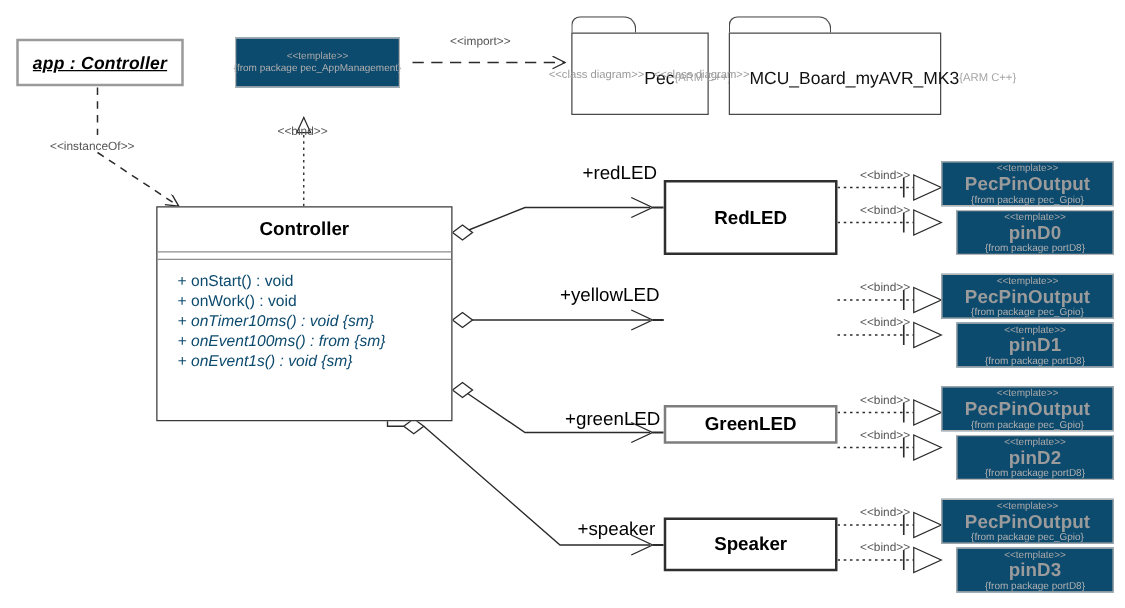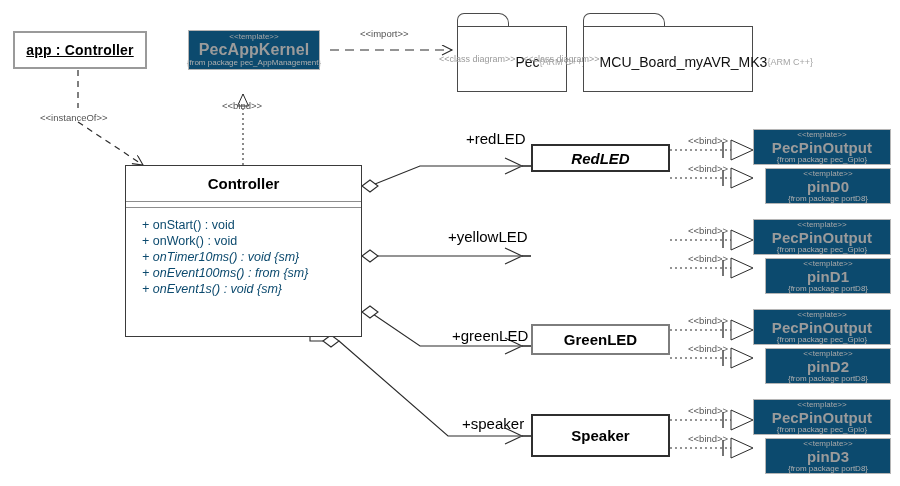--- a/index.html
+++ b/index.html
@@ -23,20 +23,21 @@
     background:#ffffff;
     display:flex;
     flex-direction:column;
     align-items:center;
     justify-content:center;
   }
 
   
   .obj-box{
     border:2px solid #9a9a9a;
+    font-style:italic;
   }
   .obj-label{
     font-size:14px;
     font-weight:bold;
     color:#000;
     text-decoration:underline;
     letter-spacing:.2px;
     white-space:nowrap;
   }
 
@@ -299,21 +300,20 @@
       <path d="M731,438 L753,448 L731,458 z" fill="#ffffff" stroke="#2b2b2b" stroke-width="1"></path>
     </g>
   </svg>
 
   <div class="box obj-box" style="left:13px;top:31px;width:134px;height:38px;">
     <span class="obj-label">app : Controller</span>
   </div>
 
   <div class="box tpl-box big" style="left:188px;top:30px;width:132px;height:40px;">
     <span class="tpl-stereo">&lt;&lt;template&gt;&gt;</span>
-    <span class="tpl-name">PecAppKernel</span>
     <span class="tpl-from">{from package pec_AppManagement}</span>
   </div>
 
   <div class="pkg" style="left:457px;top:13px;width:110px;height:79px;">
     <div class="pkg-tab" style="width:52px;"></div>
     <div class="pkg-body">
       <span class="pkg-stereo">&lt;&lt;class diagram&gt;&gt;</span>
       <span class="pkg-name">Pec</span>
       <span class="pkg-lang">{ARM C++}</span>
     </div>
@@ -353,21 +353,21 @@
 
   <div class="edge-label stereo" style="left:688px;top:135px;">&lt;&lt;bind&gt;&gt;</div>
   <div class="edge-label stereo" style="left:688px;top:163px;">&lt;&lt;bind&gt;&gt;</div>
   <div class="edge-label stereo" style="left:688px;top:225px;">&lt;&lt;bind&gt;&gt;</div>
   <div class="edge-label stereo" style="left:688px;top:253px;">&lt;&lt;bind&gt;&gt;</div>
   <div class="edge-label stereo" style="left:688px;top:315px;">&lt;&lt;bind&gt;&gt;</div>
   <div class="edge-label stereo" style="left:688px;top:343px;">&lt;&lt;bind&gt;&gt;</div>
   <div class="edge-label stereo" style="left:688px;top:405px;">&lt;&lt;bind&gt;&gt;</div>
   <div class="edge-label stereo" style="left:688px;top:433px;">&lt;&lt;bind&gt;&gt;</div>
 
-  <div class="simple-cls dark" style="left:531px;top:144px;width:139px;height:28px;font-style:italic;">
+  <div class="simple-cls dark" style="left:531px;top:144px;width:139px;height:60px;">
     <span class="simple-name">RedLED</span>
   </div>
   <div class="simple-cls" style="left:531px;top:324px;width:139px;height:31px;">
     <span class="simple-name">GreenLED</span>
   </div>
   <div class="simple-cls dark" style="left:531px;top:414px;width:139px;height:43px;">
     <span class="simple-name">Speaker</span>
   </div>
 
   <div class="box tpl-box" style="left:753px;top:129px;width:138px;height:36px;">

